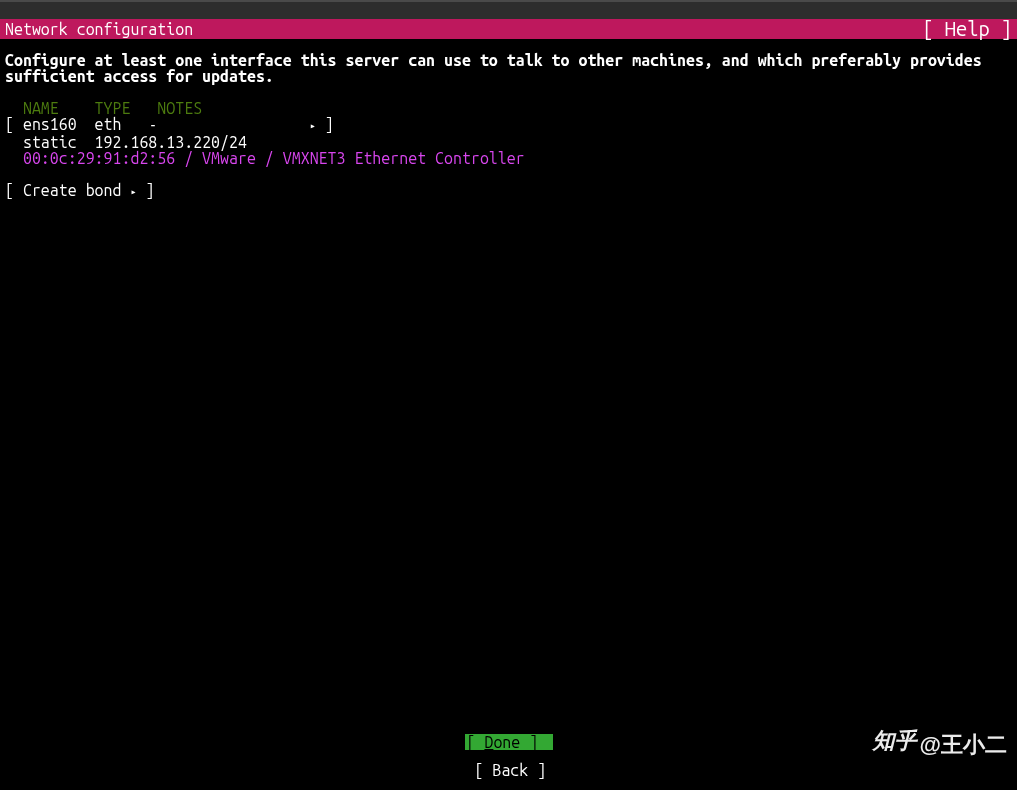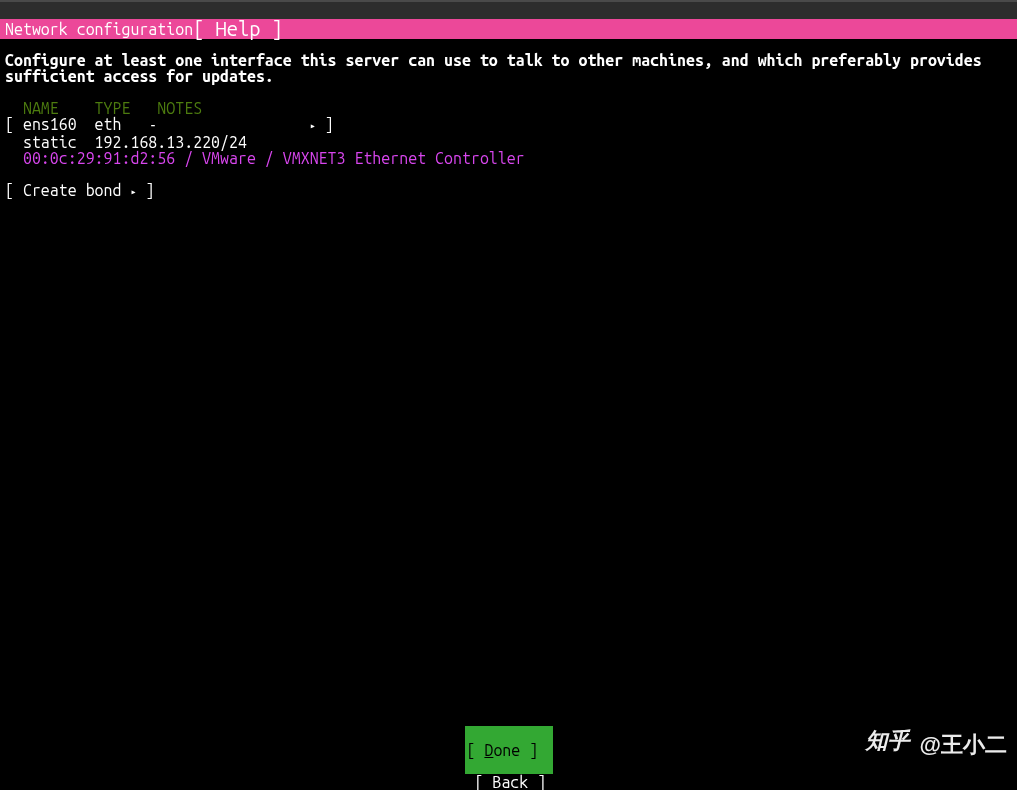--- a/index.html
+++ b/index.html
@@ -17,23 +17,23 @@
       overflow: hidden;
       position: relative;
     }
     .top-bar {
       height: 19px;
       background: #2d2d2d;
       border-top: 2px solid #4a4a4a;
     }
     .header-bar {
       height: 20px;
-      background: #ec4899;
+      background: #be185d;
       display: flex;
-      justify-content: flex-start;
+      justify-content: space-between;
       align-items: center;
       padding: 0 5px;
       color: #ffffff;
       line-height: 20px;
     }
     .header-title {
       font-size: 16px;
     }
     .help-button {
       font-size: 20px;
@@ -76,47 +76,47 @@
       right: 0;
       text-align: center;
       line-height: 16px;
     }
     .done-button {
       display: inline-block;
       background: #33a833;
       color: #000000;
       width: 88px;
       text-align: left;
-      padding: 16px 2px;
+      padding: 0 2px;
       margin-top: 14px;
     }
     .back-button {
       display: inline-block;
       color: #ffffff;
       width: 110px;
       text-align: left;
-      padding: 0 2px;
+      padding: 12px 2px;
       margin-left: 38px;
     }
     .done-u {
       text-decoration: underline;
     }
     .watermark {
       position: absolute;
       bottom: 30px;
       right: 10px;
       color: #ffffff;
       font-size: 22px;
       font-style: italic;
       font-family: Arial, sans-serif;
       font-weight: bold;
       opacity: 0.92;
       display: flex;
       align-items: center;
-      gap: 10px;
+      gap: 3px;
     }
     .zhi-logo {
       font-family: Arial, sans-serif;
       font-weight: bold;
     }
     .watermark-text {
       font-family: Liberation Sans, sans-serif;
       font-style: normal;
       margin-top: 8px;
     }

